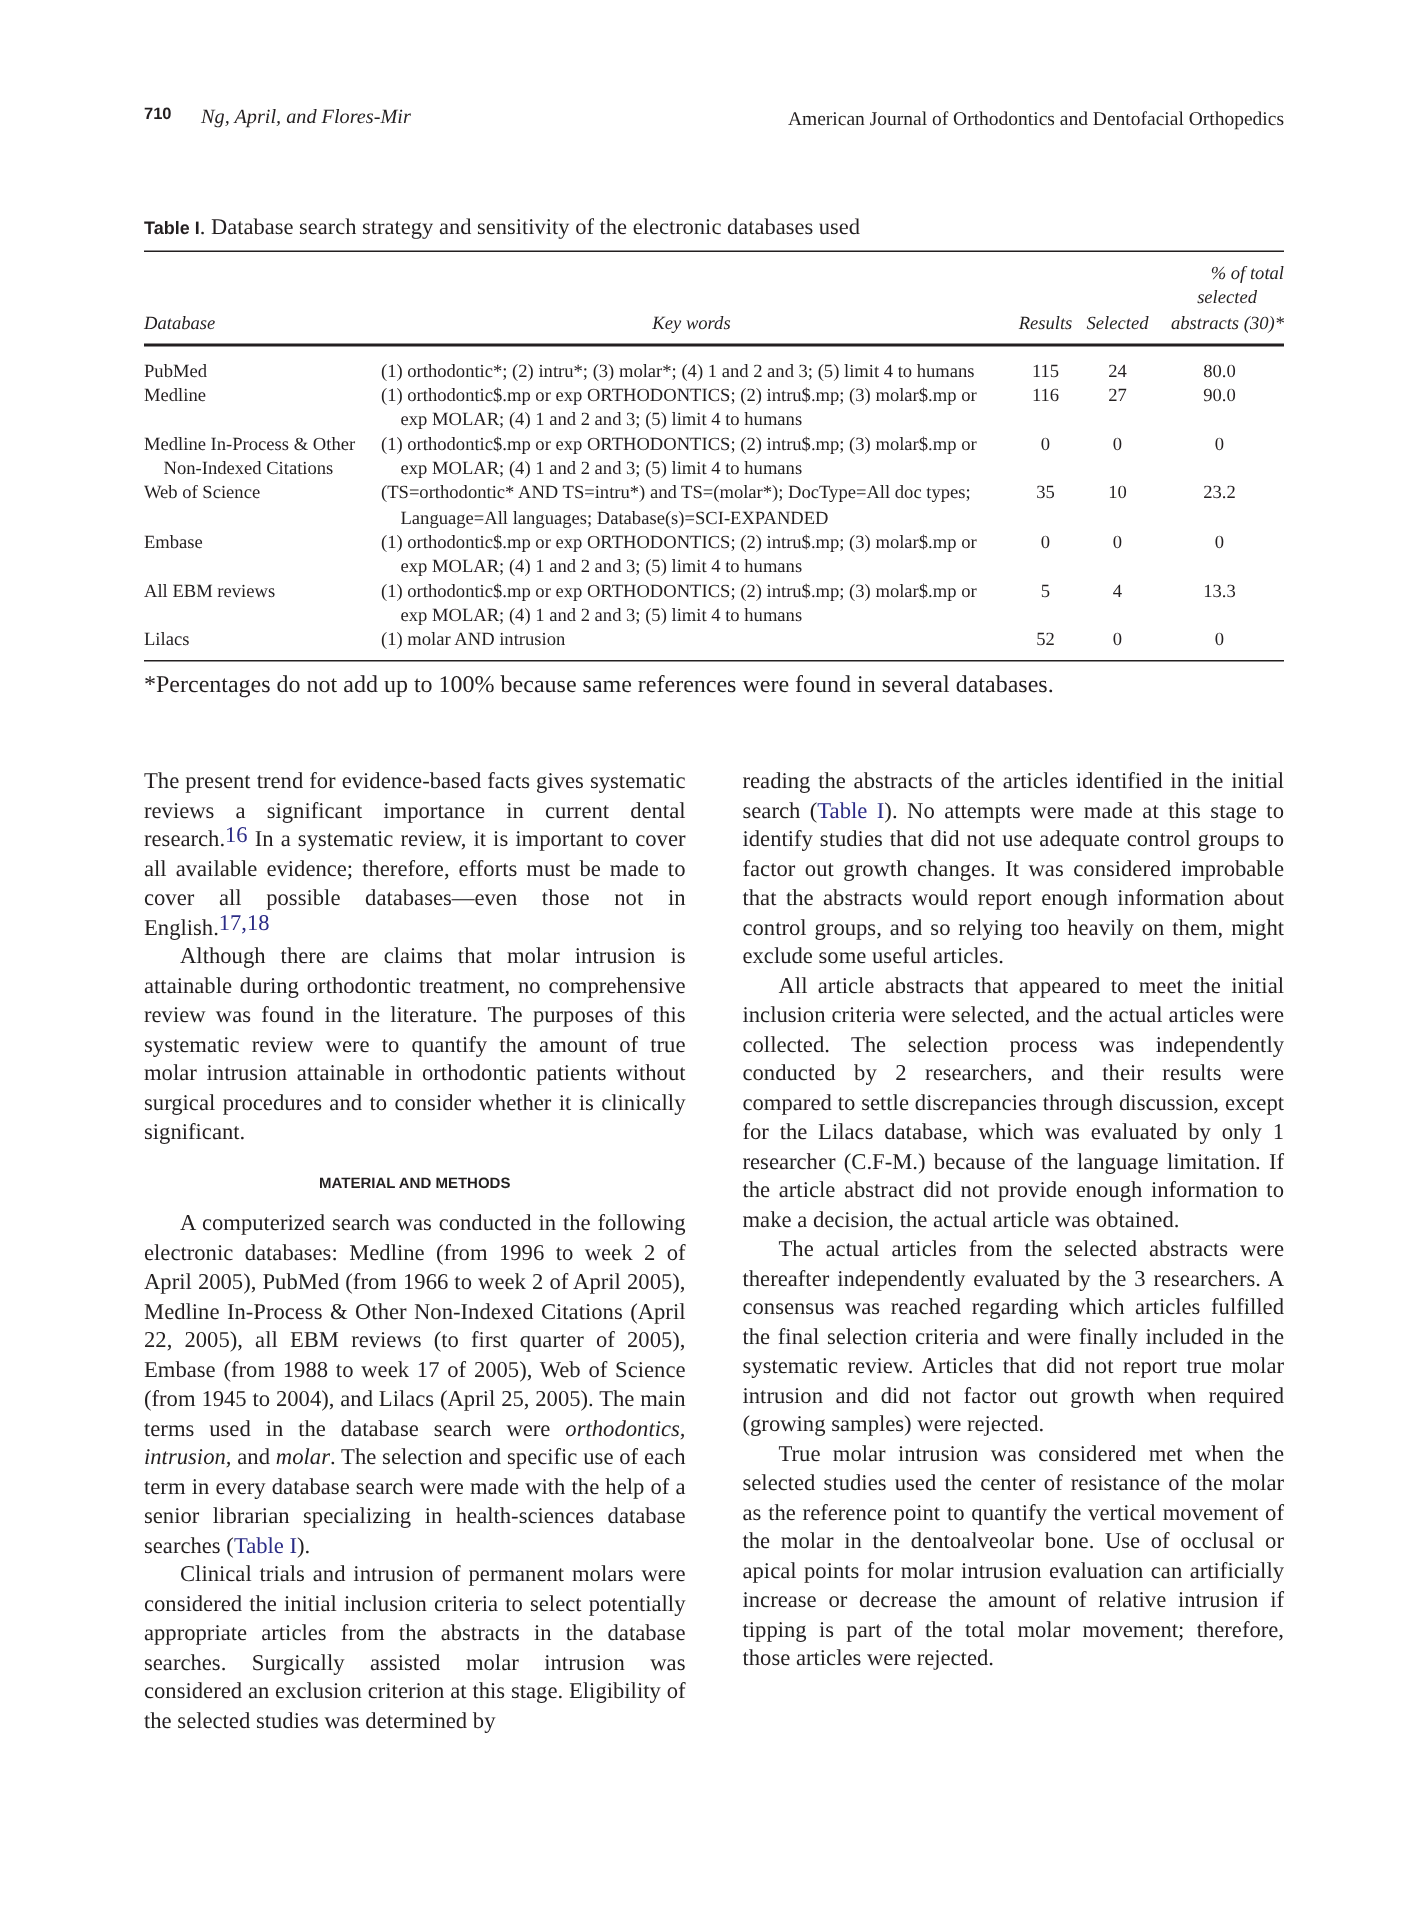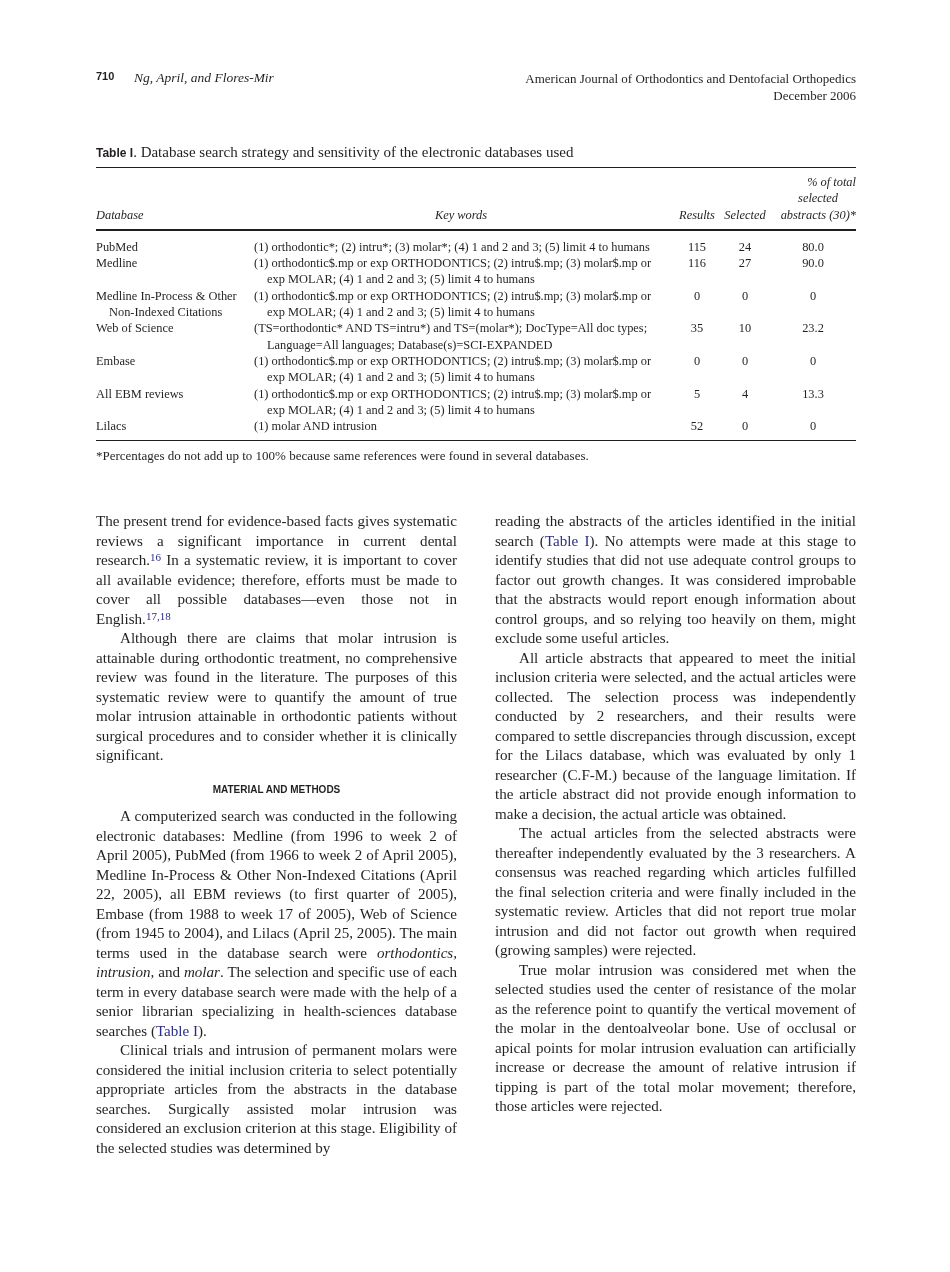--- a/index.html
+++ b/index.html
@@ -21,41 +21,40 @@
   tbody tr:last-child td { padding-bottom: 6px; }
   tbody { border-bottom: 1.2px solid #231f20; }
   .col-db { width: 158px; text-align: left; }
   .col-kw { text-align: left; padding-right: 6px !important; }
   th.col-kw { text-align: center; }
   .col-res { width: 46px; text-align: center; }
   .col-sel { width: 50px; text-align: center; }
   .col-pct { width: 86px; text-align: center; }
   th.col-pct { text-align: right; }
   .hang { padding-left: 13px; text-indent: -13px; display: block; }
-  .table-footnote { font-size: 13px; margin-top: 7px; }
+  .table-footnote { font-size: 16px; margin-top: 7px; }
 
   .col { position: absolute; top: 512px; width: 361px; font-size: 15.1px; line-height: 19.5px; text-align: justify; }
   .col-left { left: 96px; }
   .col-right { left: 495px; }
   .col p { margin: 0; }
   .col p.indent { text-indent: 24px; }
-  .sup { font-size: 11px; vertical-align: top; position: relative; top: -3px; color: #2a2a7a; }
+  .sup { font-size: 15px; vertical-align: top; position: relative; top: -3px; color: #2a2a7a; }
   .xref { color: #2b2c86; cursor: pointer; }
   .section-head { font-family: "Liberation Sans", sans-serif; font-weight: bold; font-size: 10px; margin: 14px 0 8px 0; text-align: center; }
   em { font-style: italic; }
 </style>
 </head>
 <body>
 
 <div class="running-head">
   <span class="page-num">710</span>
   <span class="authors">Ng, April, and Flores-Mir</span>
   <div class="journal">
     <div>American Journal of Orthodontics and Dentofacial Orthopedics</div>
-    <div>December 2006</div>
   </div>
 </div>
 
 <div class="table-wrap">
   <div class="table-caption">
     <span class="label">Table I</span><span>. Database search strategy and sensitivity of the electronic databases used</span>
   </div>
   <table>
     <thead>
       <tr>

